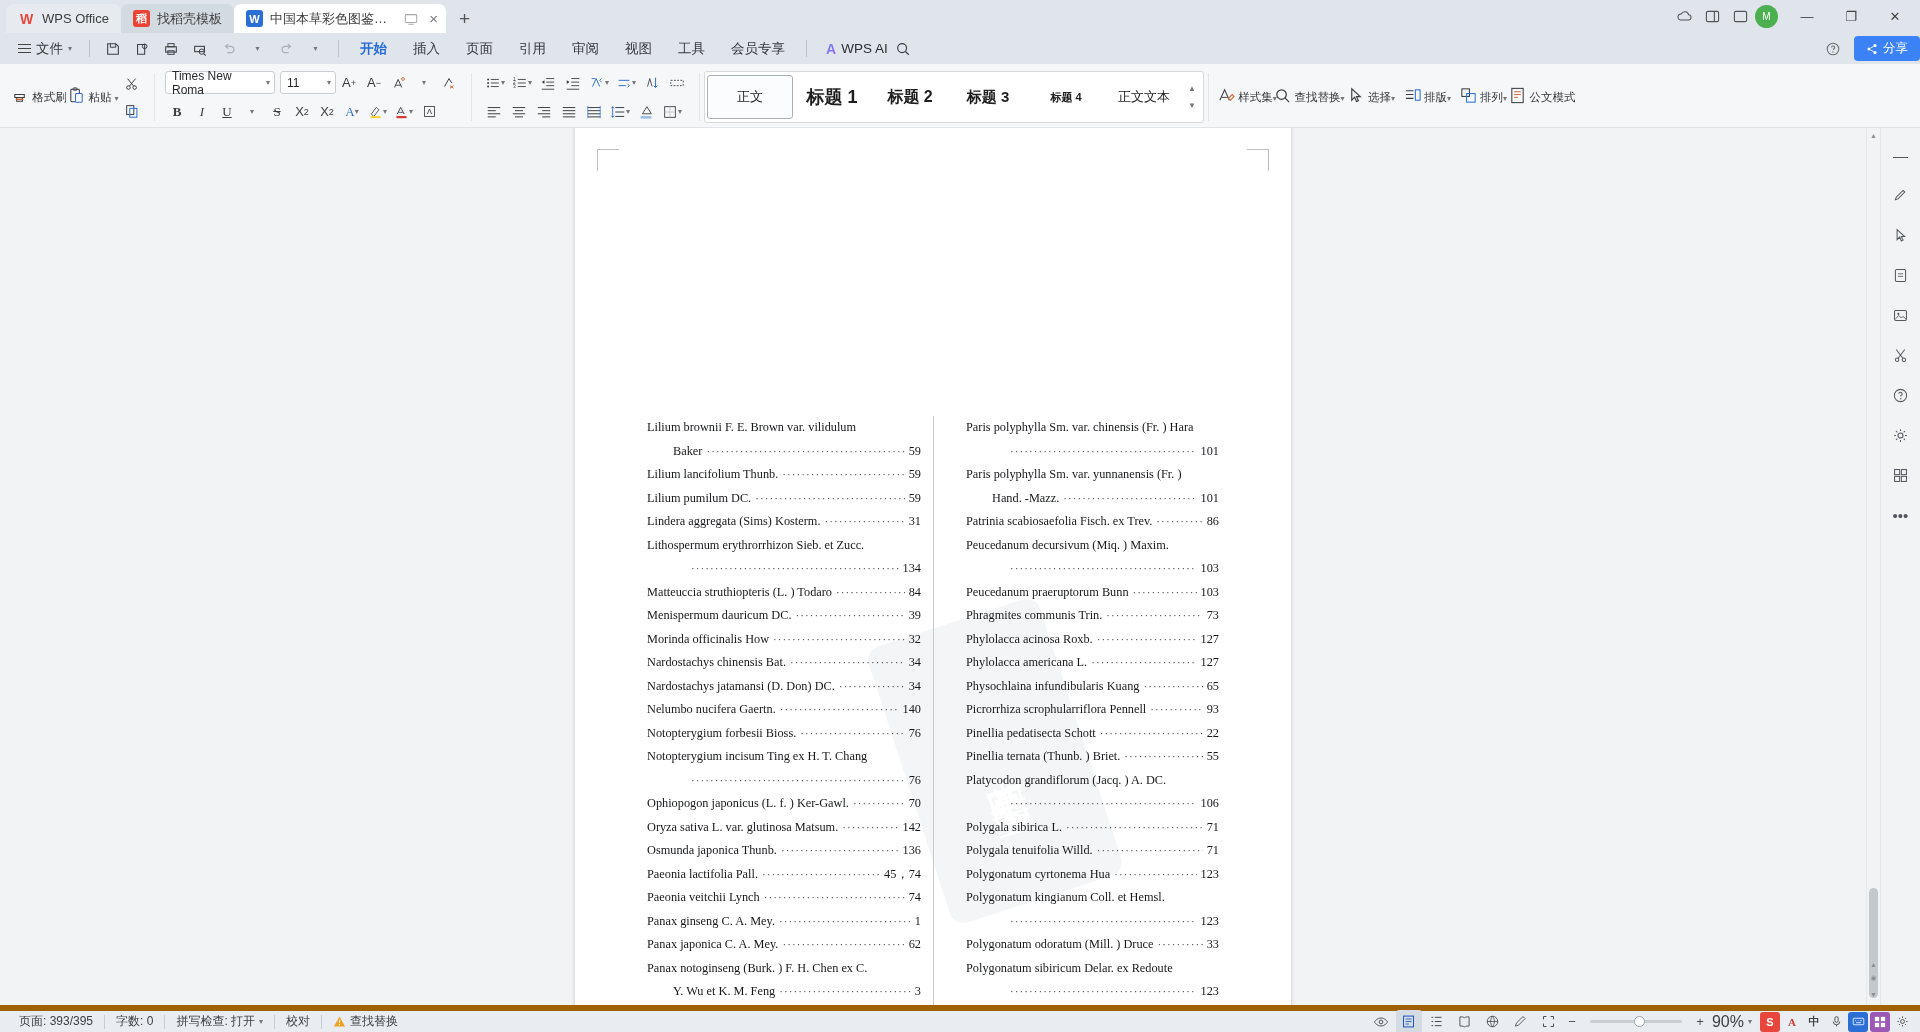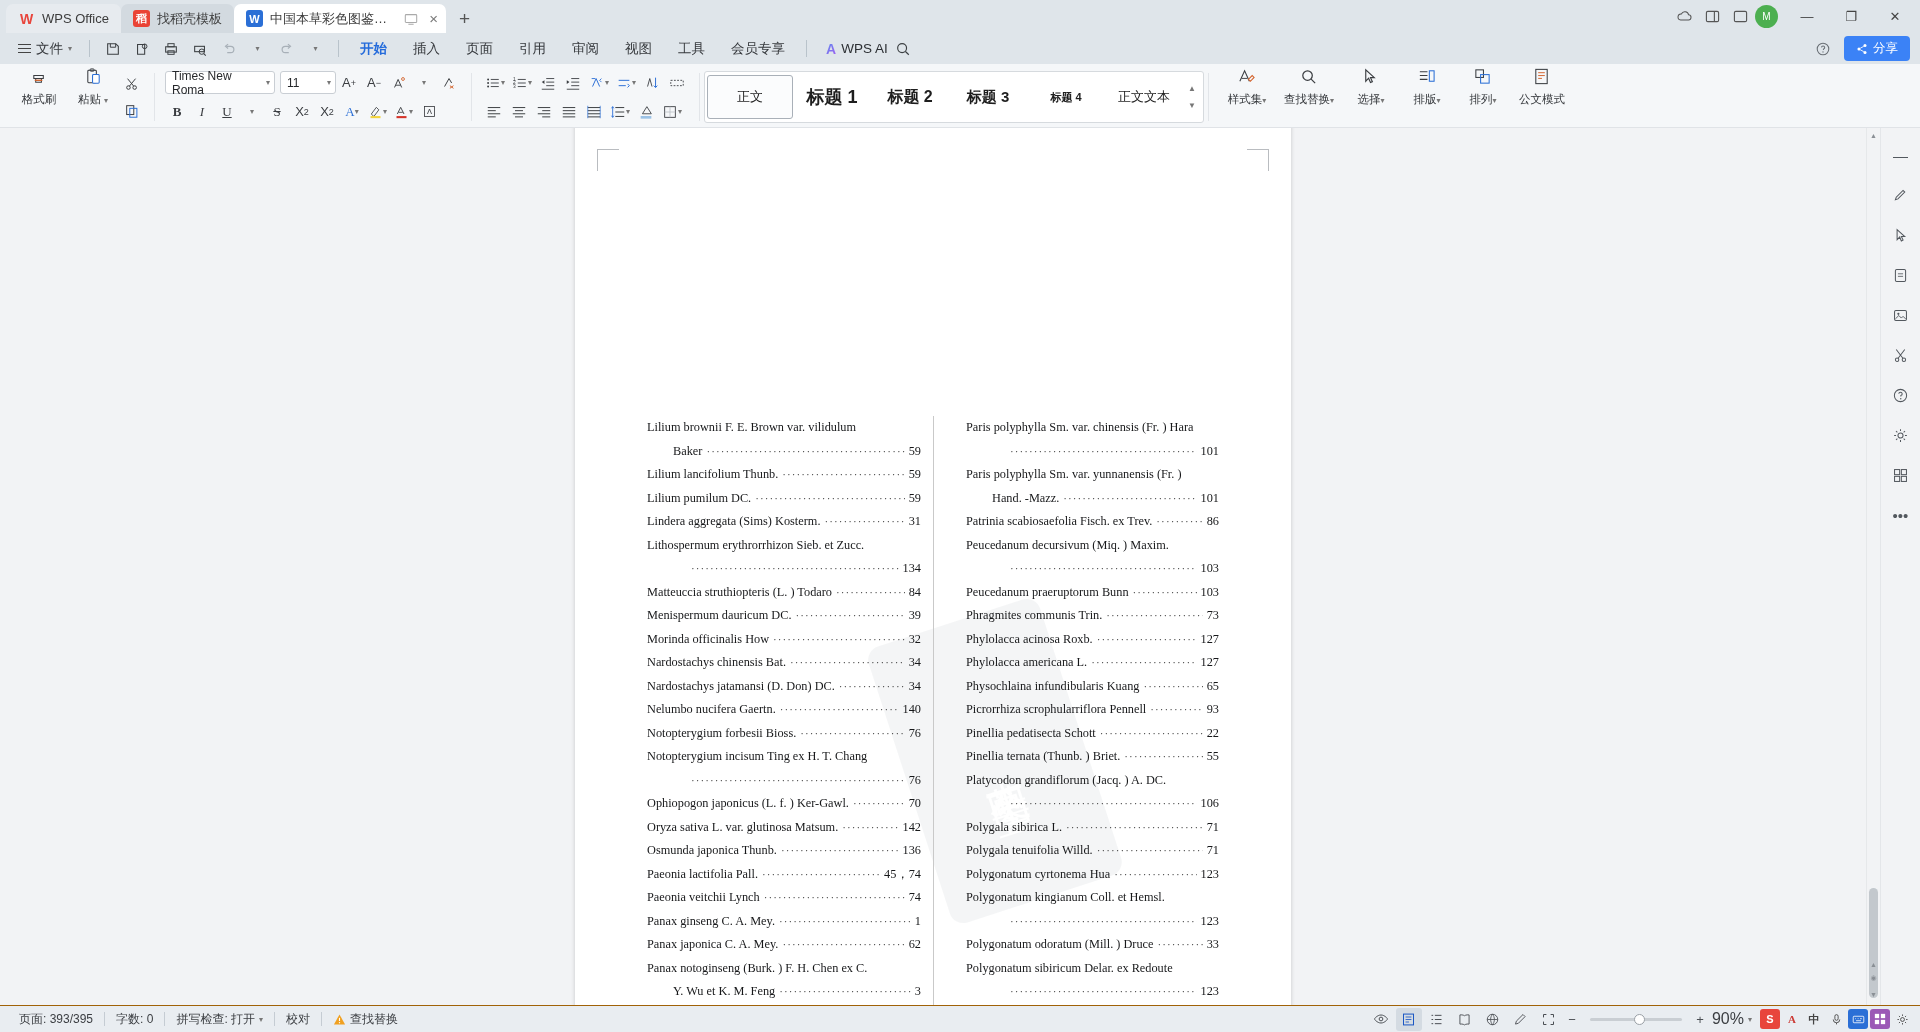--- a/index.html
+++ b/index.html
@@ -58,34 +58,34 @@
            justify-content: center; color: #3c4043; }
   .qicon.dim { color: #a8b0b8; }
   .mtab { padding: 3px 12px; border-radius: 4px; white-space: nowrap; }
   .mtab.active { color: #246bdb; font-weight: bold; }
   .wpsai { display: flex; align-items: center; gap: 5px; margin-left: 10px;
            font-size: 13.5px; color: #2c2f33; }
   .ai-glyph { font-size: 14px; font-weight: bold;
               background: linear-gradient(135deg,#5b8def,#a45df0);
               -webkit-background-clip: text; background-clip: text; color: transparent; }
   .menubar-right { margin-left: auto; display: flex; align-items: center; gap: 8px;
-                   padding-right: 10px; }
+                   }
   .share-btn { background: #3b82f6; color: #fff; font-size: 12.5px;
                border-radius: 4px; padding: 4px 12px; display:flex;
                align-items:center; gap:5px; }
 
   
   .ribbon {
     height: 64px; background: #f5f7f9; display: flex; align-items: stretch;
     flex: 0 0 64px; padding: 3px 0 0 6px; border-bottom: 1px solid #e0e3e7;
   }
   .rgroup { display: flex; align-items: stretch; padding: 0 6px; }
   .rsep { width: 1px; background: #e2e5e9; margin: 6px 4px; }
-  .bigbtn { width: 54px; display: flex; flex-direction: column; align-items: center;
-            justify-content: flex-start; gap: 2px; font-size: 11.5px; color: #33363a; }
+  .bigbtn { width: 54px; display: flex; align-items: center;
+            justify-content: center; gap: 2px; font-size: 11.5px; color: #33363a; }
   .bigbtn .gi { font-size: 17px; line-height: 19px; color: #4a4f55; }
   .bigbtn .lbl { white-space: nowrap; font-size: 11.5px; }
   .caret { font-size: 8px; color: #777; }
   .twocol { display: flex; flex-direction: column; justify-content: center; gap: 3px; }
   .rrow { display: flex; align-items: center; gap: 1px; height: 26px; }
   .sbtn { height: 24px; min-width: 24px; padding: 0 3px; display: flex;
           align-items: center; justify-content: center; font-size: 13px;
           color: #3a3d41; border-radius: 3px; }
   .fontbox { display: flex; align-items: center; height: 23px; border: 1px solid #c9ced4;
              border-radius: 3px; background: #fff; font-size: 12px; padding: 0 4px 0 6px;
@@ -153,21 +153,21 @@
   
   .rail { width: 40px; background: #f2f3f5; display: flex; flex-direction: column;
           align-items: center; padding-top: 14px; gap: 14px; flex: 0 0 40px;
           border-left: 1px solid #e4e6e9; }
   .rail .ri { width: 28px; height: 26px; display: flex; align-items: center;
               justify-content: center; color: #53585e; font-size: 15px; }
 
   
   .statusbar { height: 27px; background: #e9edf1; display: flex; align-items: center;
                font-size: 12px; color: #3b3e42; flex: 0 0 27px; padding: 0 8px;
-               border-top: 1px solid #a16207; }
+               border-top: 6px solid #a16207; }
   .sitem { padding: 0 11px; display: flex; align-items: center; gap: 4px; white-space: nowrap;}
   .sdiv { width: 1px; height: 14px; background: #c5ccd3; }
   .status-right { margin-left: auto; display: flex; align-items: center; gap: 2px; }
   .sico { width: 26px; height: 23px; display: flex; align-items: center;
           justify-content: center; color: #4a4e53; font-size: 13px; }
   .sico.active { background: #d4dbe2; border-radius: 3px; color: #1a57c4; }
   .zoomtrack { width: 92px; height: 3px; background: #c9ced3; border-radius: 2px;
                position: relative; margin: 0 8px; }
   .zoomknob { position: absolute; left: 44px; top: -4px; width: 11px; height: 11px;
               border-radius: 50%; background: #fff; border: 1px solid #9aa0a6; }

